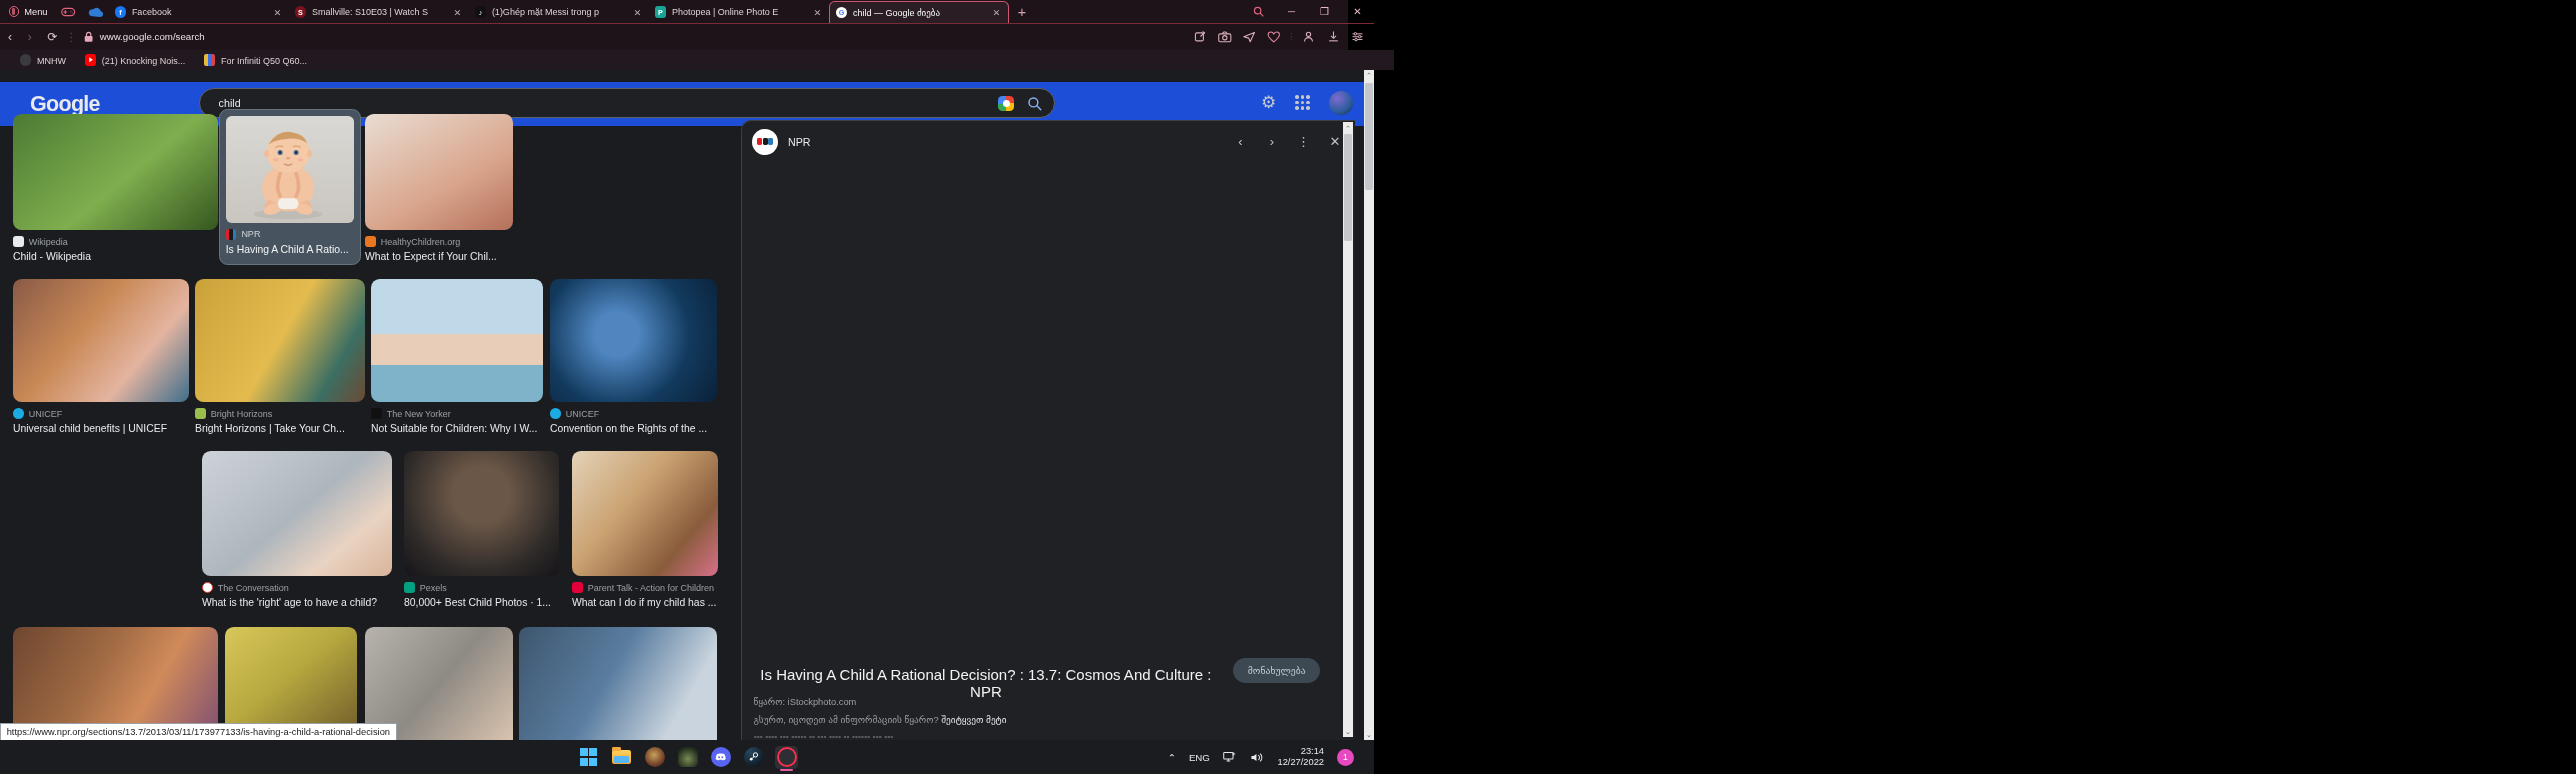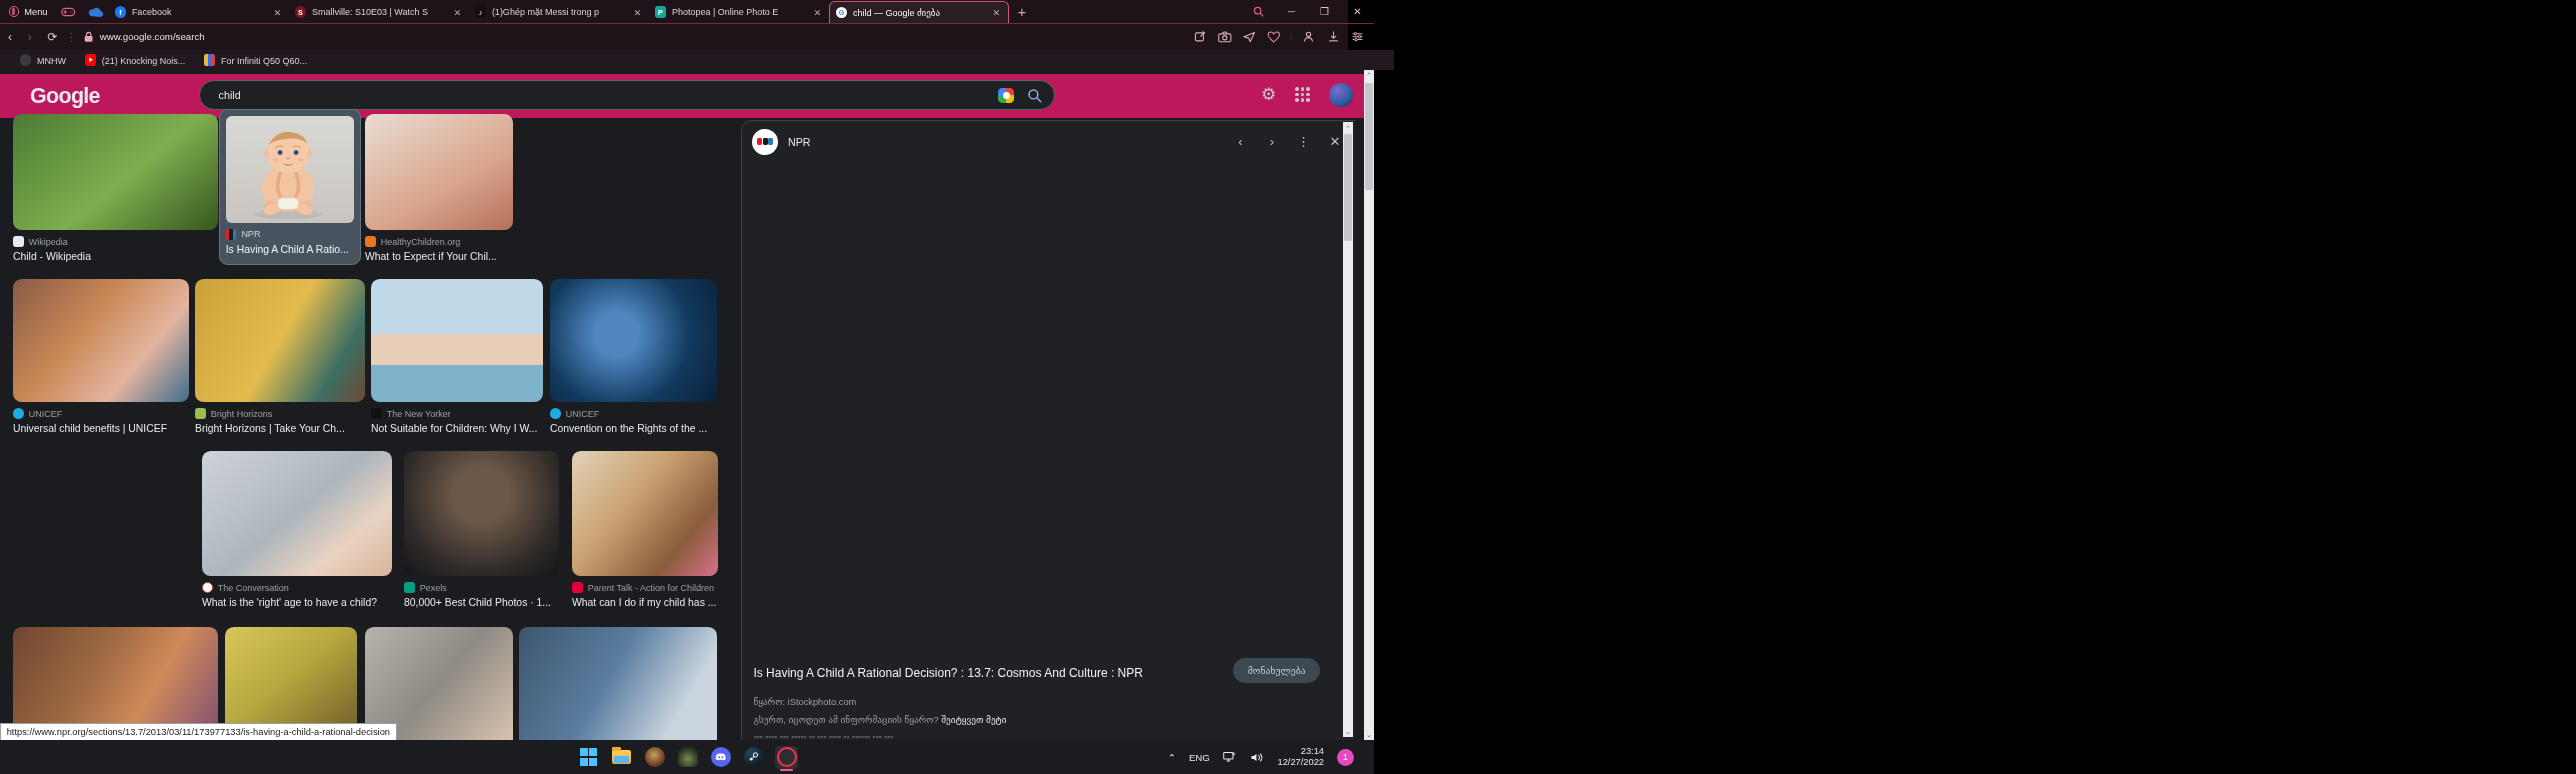--- a/index.html
+++ b/index.html
@@ -32,21 +32,21 @@
   .toolbar-right{position:absolute;right:5.7px;top:0;height:26.5px;display:flex;align-items:center;gap:2.9px;}
   .toolbar-right .tbi{width:21.5px;text-align:center;}
   svg.ic{display:block;margin:0 auto;}
   
   #bookmarks{position:absolute;left:0;top:50px;width:1374px;height:20px;background:#221820;display:flex;align-items:center;gap:18.6px;padding-left:20px;}
   .bm{display:flex;align-items:flex-end;gap:5.7px;color:#ddd4d8;font-size:9px;}
   .bm-ic{width:11.4px;height:11.4px;border-radius:50%;}
 
   
   #page{position:absolute;left:0;top:70px;width:1374px;height:670px;background:#1b1c1f;overflow:hidden;}
-  #ghead{position:absolute;left:0;top:4px;width:1374px;height:44px;background:#be185d;}
+  #ghead{position:absolute;left:0;top:12px;width:1374px;height:44px;background:#1d4ed8;}
   #glogo{position:absolute;left:30px;top:10px;font-size:21.5px;font-weight:bold;letter-spacing:-0.7px;color:#e8eaed;}
   #gsearch{position:absolute;left:199px;top:6.4px;width:856px;height:30px;border:0.7px solid #5f6368;border-radius:15.7px;
            background:#1f2023;display:flex;align-items:center;box-sizing:border-box;padding:0 11.4px 0 18.6px;}
   #gsearch .q{flex:1;color:#e8eaed;font-size:10.7px;}
   .lens{width:15.7px;height:15.7px;border-radius:4.3px;background:conic-gradient(#ea4335 0 25%,#fbbc05 0 50%,#34a853 0 75%,#4285f4 0);position:relative;margin-right:13px;}
   .lens:after{content:"";position:absolute;left:4.3px;top:4.3px;width:7.2px;height:7.2px;border-radius:50%;background:#fff;}
   #ghead-right{position:absolute;right:21.5px;top:8.6px;display:flex;align-items:center;gap:18.6px;}
   .gear{color:#c6c9cd;font-size:17px;}
   .apps{display:grid;grid-template-columns:repeat(3,3.6px);grid-gap:2.1px;}
   .apps i{width:3.6px;height:3.6px;border-radius:50%;background:#c6c9cd;}
@@ -69,21 +69,21 @@
   #phead{position:absolute;left:0;top:0;width:100%;height:41px;display:flex;align-items:center;}
   .npr-circ{width:26px;height:26px;border-radius:50%;background:#fff;margin-left:10px;display:flex;align-items:center;justify-content:center;gap:0.7px;}
   .npr-circ b{width:5px;height:7.2px;border-radius:1.4px;display:block;}
   #phead .pname{color:#e8eaed;font-size:10.7px;margin-left:10px;flex:1;}
   .phbtn{color:#bdc1c6;font-size:13px;width:31.5px;text-align:center;}
   #stage{position:absolute;left:0;top:41px;width:602px;height:490px;background:#000;}
   #photo{position:absolute;left:48px;top:2.1px;width:499px;height:487px;background:#fff;}
   .lens-btn{position:absolute;left:9.3px;bottom:8.6px;width:21.5px;height:21.5px;}
   .size-badge{position:absolute;right:61px;bottom:-2.9px;background:rgba(95,99,104,.85);color:#fff;font-size:9px;padding:2.1px 5.7px;}
   #pinfo{position:absolute;left:0;top:531px;width:602px;}
-  #ptitle{position:absolute;left:11.4px;top:14.3px;width:465px;color:#f1f3f4;font-size:12px;}
+  #ptitle{position:absolute;left:11.4px;top:14.3px;width:465px;color:#f1f3f4;font-size:15px;text-align:center;}
   .visit-btn{position:absolute;right:24px;top:5.7px;background:#3c4852;border-radius:13.6px;padding:7.2px 14.3px;color:#c3cfda;font-size:9.7px;}
   .cap{position:absolute;left:11.4px;top:44px;color:#9aa0a6;font-size:9.3px;}
   .info{position:absolute;left:11.4px;top:62px;color:#9aa0a6;font-size:9.3px;}
   .info b{color:#e8eaed;font-weight:normal;}
   .cutline{position:absolute;left:11.4px;top:80px;width:501px;height:6.4px;overflow:hidden;color:#80868b;font-size:8.6px;opacity:.6;}
 
   
   .vscroll{position:absolute;background:#ececec;}
   .vscroll .arrow{position:absolute;left:0;width:100%;text-align:center;color:#5f6368;font-size:7.2px;}
   .vscroll .thumbbar{position:absolute;left:1.4px;right:1.4px;background:#c4c7cb;border-radius:1.4px;}

